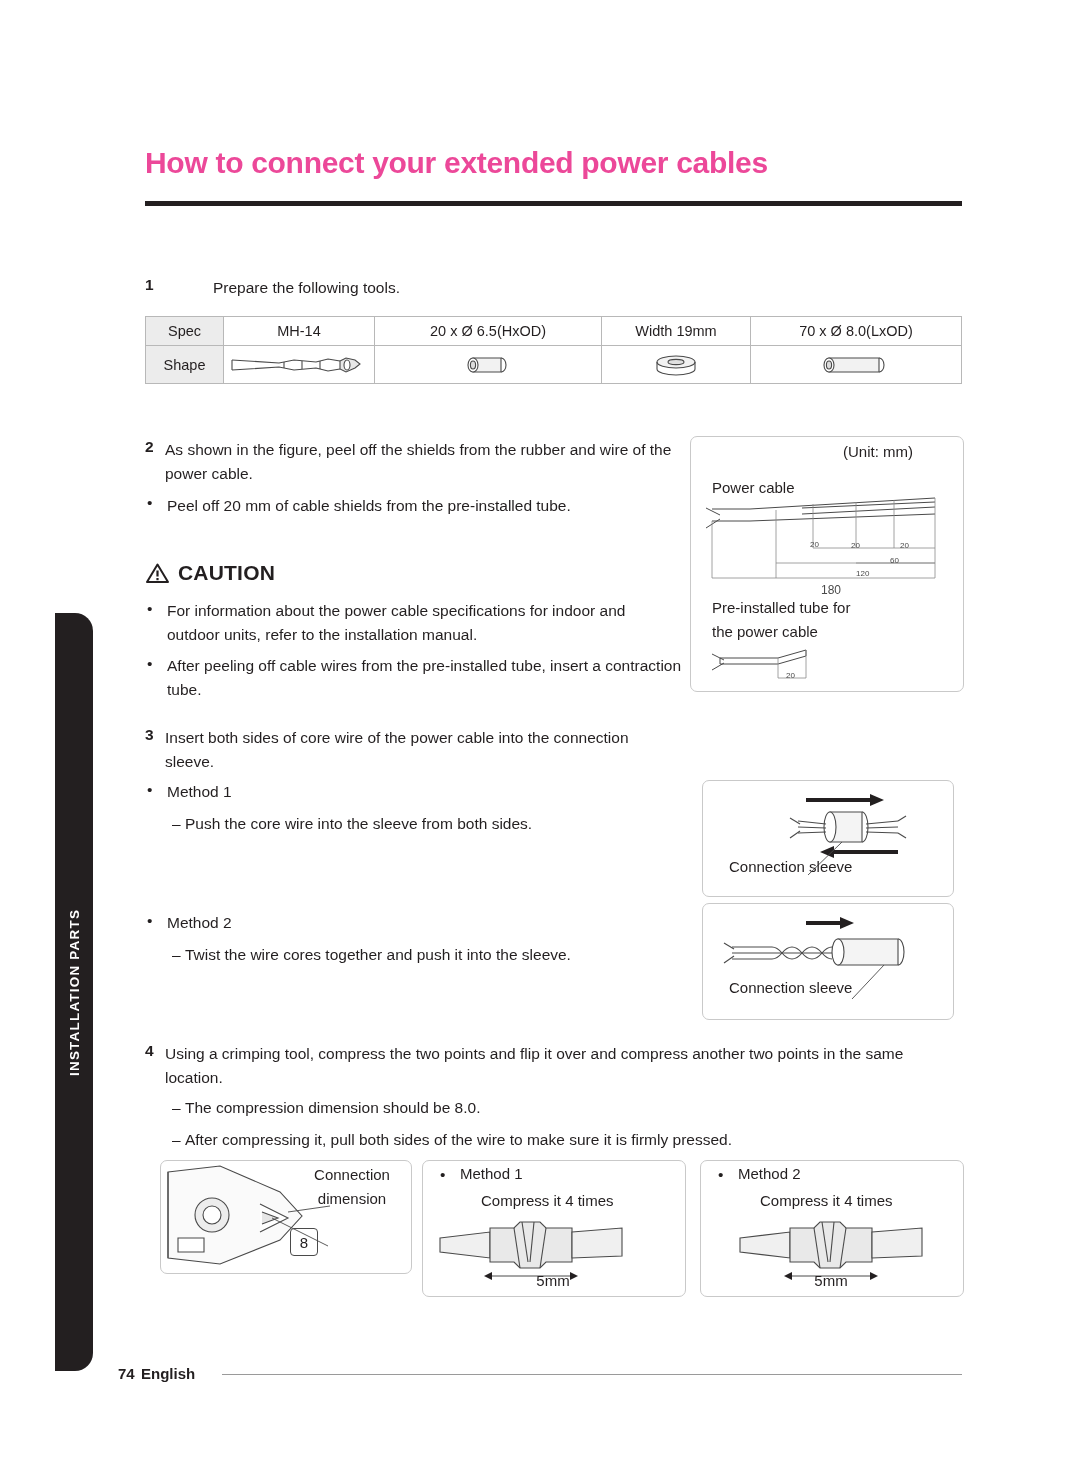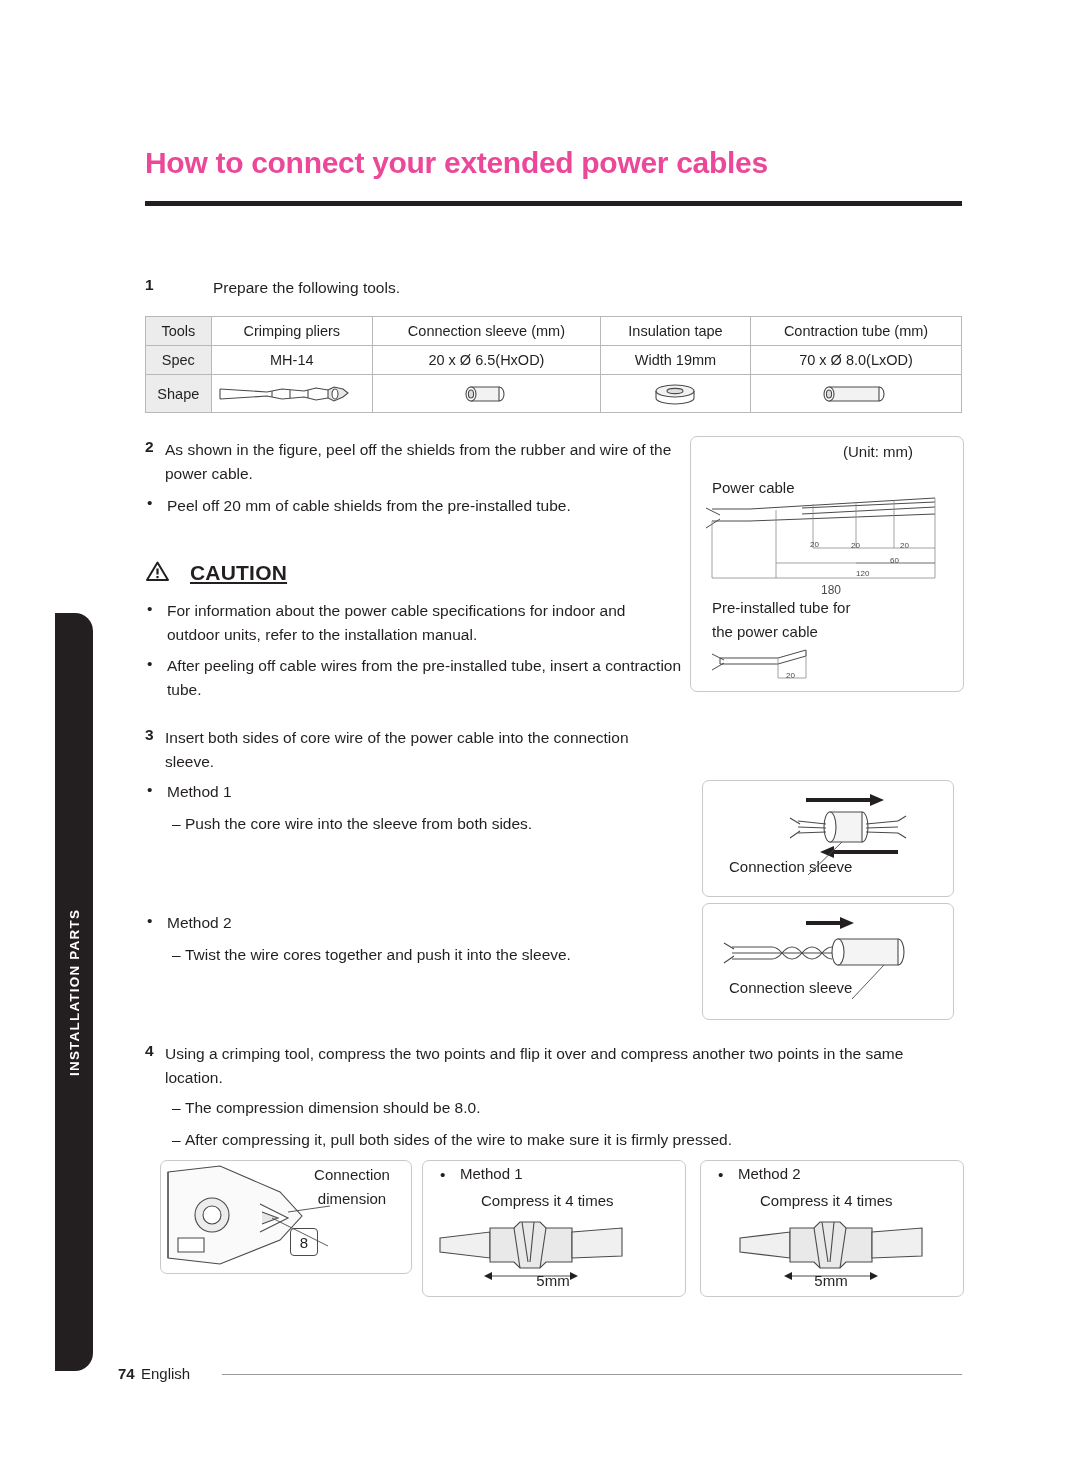--- a/index.html
+++ b/index.html
@@ -107,22 +107,22 @@
   .tools-table tr.shape-row td {
     height: 37px;
   }
 
   
   .caution-wrap {
     position: absolute;
     left: 146px;
     top: 561px;
     display: flex;
-    gap: 21px;
-    text-decoration: underline;
+    align-items: center;
+    gap: 9px;
   }
   .caution-txt {
     font-size: 21px;
     font-weight: bold;
     letter-spacing: 0.2px;
   }
 
   
   .fig-box {
     position: absolute;
@@ -142,20 +142,21 @@
     left: 118px;
     top: 1365px;
     font-size: 15px;
     font-weight: bold;
   }
   .footer-txt {
     position: absolute;
     left: 141px;
     top: 1365px;
     font-size: 15px;
+    font-weight: bold;
   }
   .footer-rule {
     position: absolute;
     left: 222px;
     top: 1374px;
     width: 740px;
     height: 1px;
     background: #9a9a9a;
   }
   svg { display: block; }
@@ -167,27 +168,20 @@
 <div class="side-tab-label">INSTALLATION PARTS</div>
 
 <div class="page-title">How to connect your extended power cables</div>
 <div class="title-rule"></div>
 
 <div class="step-num" style="left:145px; top:276px;">1</div>
 <div class="body-txt" style="left:165px; top:276px; width:700px;margin-left:48px;">Prepare the following tools.</div>
 
 <table class="tools-table">
   <tbody>
-      <tr>
-    <td class="hdr">Tools</td>
-    <td style="width:170px;">Crimping pliers</td>
-    <td style="width:228px;">Connection sleeve (mm)</td>
-    <td style="width:150px;">Insulation tape</td>
-    <td>Contraction tube (mm)</td>
-  </tr>
   <tr>
     <td class="hdr">Spec</td>
     <td>MH-14</td>
     <td>20 x Ø 6.5(HxOD)</td>
     <td>Width 19mm</td>
     <td>70 x Ø 8.0(LxOD)</td>
   </tr>
   <tr class="shape-row">
     <td class="hdr">Shape</td>
     <td>

